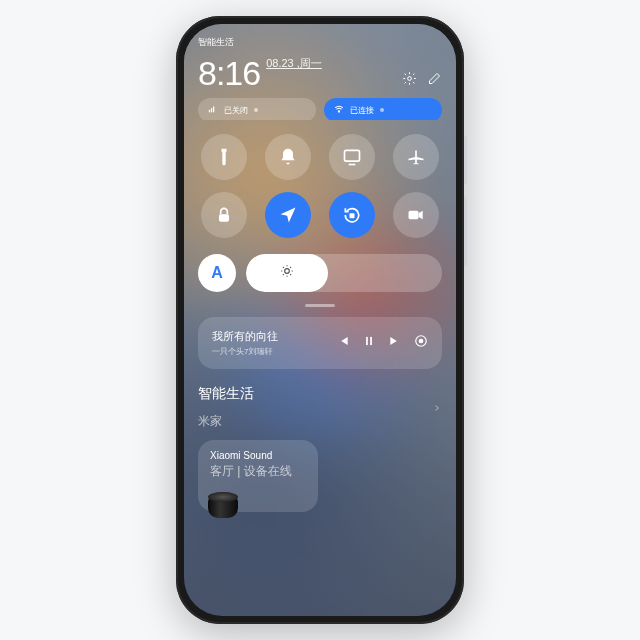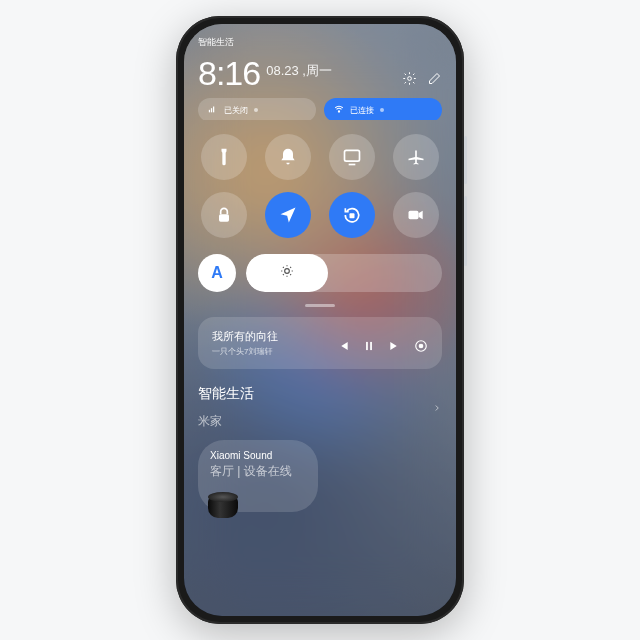--- a/index.html
+++ b/index.html
@@ -32,23 +32,23 @@
   }
   .frost {
     position: absolute; inset: 0;
     backdrop-filter: blur(28px);
     background: rgba(130,140,155,.25);
   }
   .content { position: absolute; inset: 0; padding: 10px 14px 0; color: #fff; }
   .status-bar { display: flex; justify-content: space-between; align-items: center; font-size: 9px; height: 16px; }
   .status-right { display: flex; gap: 3px; align-items: center; }
   .clock-row { display: flex; align-items: flex-end; justify-content: space-between; margin-top: 6px; }
-  .clock { display: flex; align-items: center; gap: 6px; }
+  .clock { display: flex; align-items: flex-start; gap: 6px; }
   .time { font-size: 34px; font-weight: 300; line-height: 1; letter-spacing: -1px; }
-  .date { font-size: 13px; opacity: .9; padding-bottom: 4px; }
+  .date { font-size: 11px; opacity: .9; padding-bottom: 4px; text-decoration: underline; }
   .clock-actions { display: flex; gap: 10px; padding-bottom: 4px; }
   .mini-icon svg { width: 15px; height: 15px; display:block; }
 
   .pill-row { display: flex; gap: 8px; margin-top: 8px; height: 22px; overflow:hidden; }
   .pill {
     flex: 1; border-radius: 12px;
     background: rgba(255,255,255,.18);
     display: flex; align-items: center; gap: 6px;
     padding: 12px 10px; font-size: 8px;
   }
@@ -82,37 +82,37 @@
     background:#fff; border-radius:19px;
     display:flex; align-items:center; justify-content:center;
   }
   .slider-fill svg { width:14px; height:14px; }
 
   .grip { width:30px; height:3px; border-radius:2px; background:rgba(255,255,255,.45); margin:12px auto 10px; }
 
   .media {
     background: rgba(255,255,255,.15);
     border-radius:16px; padding:12px 14px;
-    display:flex; align-items:flex-end; justify-content:space-between;
+    display:flex; align-items:center; justify-content:space-between;
   }
   .media-text .t1 { font-size:11px; }
   .media-text .t2 { font-size:8px; opacity:.7; margin-top:2px; }
   .media-ctrls { display:flex; gap:12px; align-items:center; }
   .media-ctrls svg { width:14px; height:14px; }
 
   .smart { margin-top:16px; }
   .smart-head { display:flex; justify-content:space-between; align-items:center; }
   .smart-head .h1 { font-size:14px; }
   .smart-head .h2 { font-size:12px; opacity:.65; margin-top:10px; }
   .chev svg { width:10px; height:10px; opacity:.7; }
 
   .device-card {
     margin-top:10px; width:120px;
     background: rgba(255,255,255,.15);
-    border-radius:26px; padding:10px 12px; height:72px;
+    border-radius:16px; padding:10px 12px; height:72px;
     position:relative;
   }
   .device-card .d1 { font-size:10px; }
   .device-card .d2 { font-size:12px; opacity:.65; margin-top:2px; }
   .speaker {
     position:absolute; left:10px; bottom:-6px;
     width:30px; height:26px;
   }
   .speaker .cyl {
     position:absolute; left:0; bottom:0; width:30px; height:22px;

